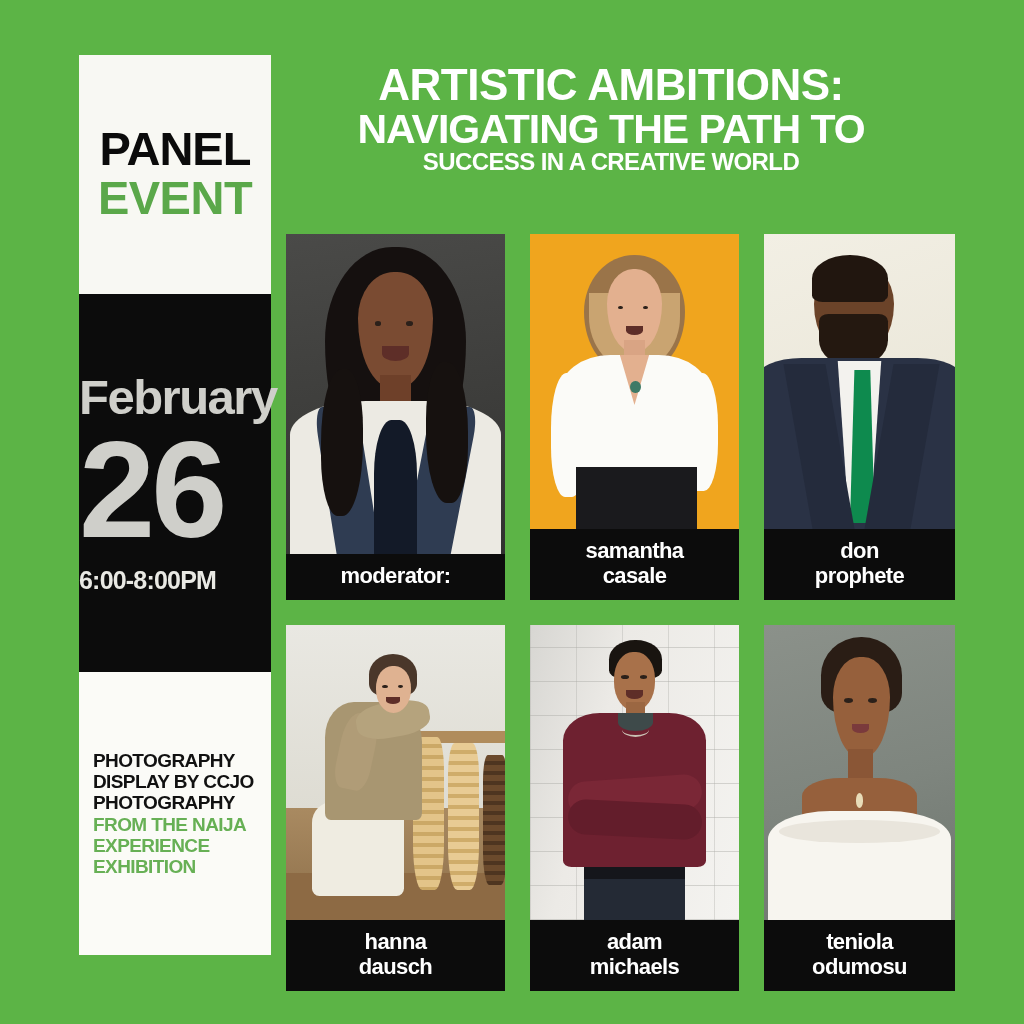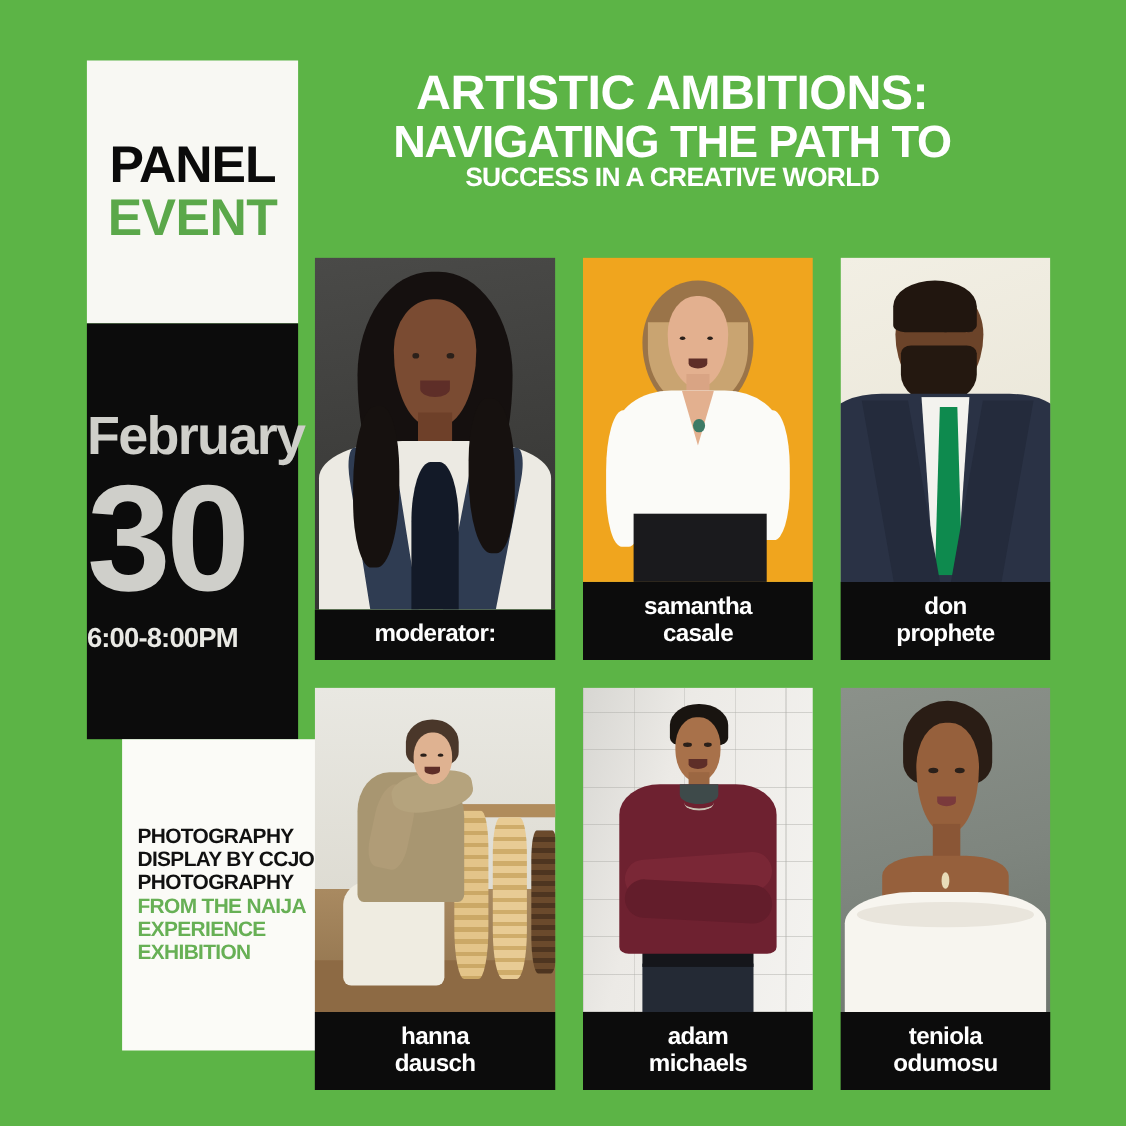--- a/index.html
+++ b/index.html
@@ -65,21 +65,20 @@
     line-height:1;
   }
 
   .panel-note {
     position:absolute; left:0; top:617px;
     width:192px; height:283px;
     background:#fbfbf7;
     display:flex; flex-direction:column;
     justify-content:center;
     padding:12px 10px 12px 14px;
-    margin-left:32px;
   }
   .note-line {
     font-size:19px; font-weight:800;
     line-height:1.12;
     letter-spacing:-0.6px;
     text-transform:uppercase;
   }
   .note-dark  { color:#111111; }
   .note-green { color:#67b055; }
 
@@ -227,21 +226,21 @@
 
   <div class="left-col">
 
     <div class="panel-brand">
       <div class="brand-line brand-panel">PANEL</div>
       <div class="brand-line brand-event">EVENT</div>
     </div>
 
     <div class="panel-date">
       <div class="date-month">February</div>
-      <div class="date-day">30</div>
+      <div class="date-day">26</div>
       <div class="date-time">6:00-8:00PM</div>
     </div>
 
     <div class="panel-note">
       <div class="note-line note-dark">PHOTOGRAPHY</div>
       <div class="note-line note-dark">DISPLAY BY CCJO</div>
       <div class="note-line note-dark">PHOTOGRAPHY</div>
       <div class="note-line note-green">FROM THE NAIJA</div>
       <div class="note-line note-green">EXPERIENCE</div>
       <div class="note-line note-green">EXHIBITION</div>

